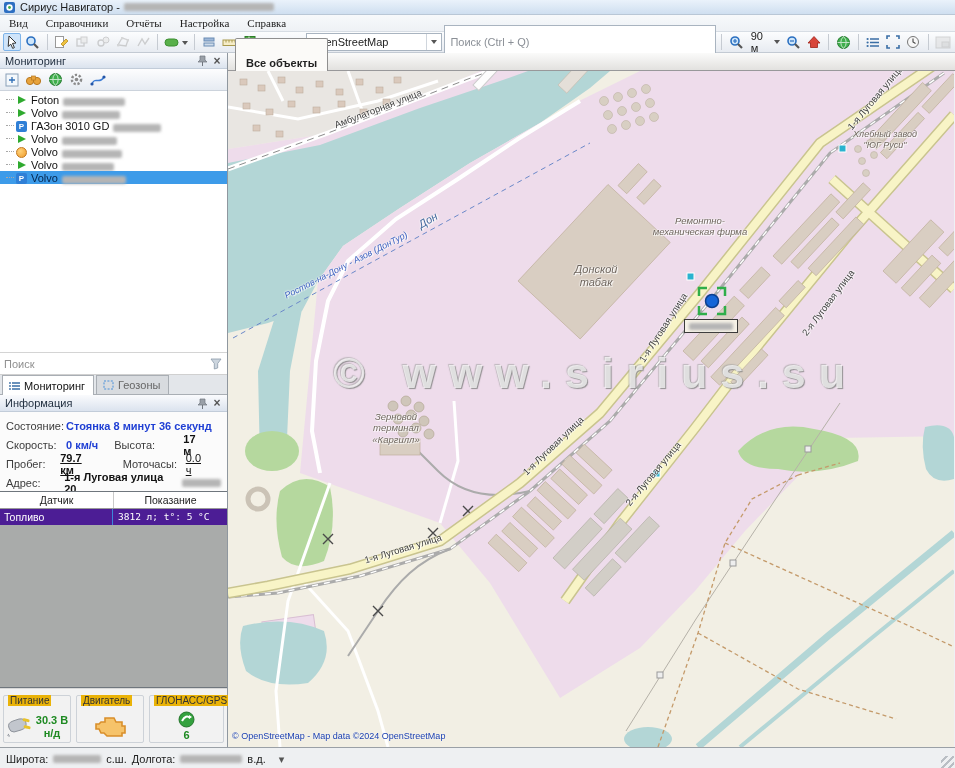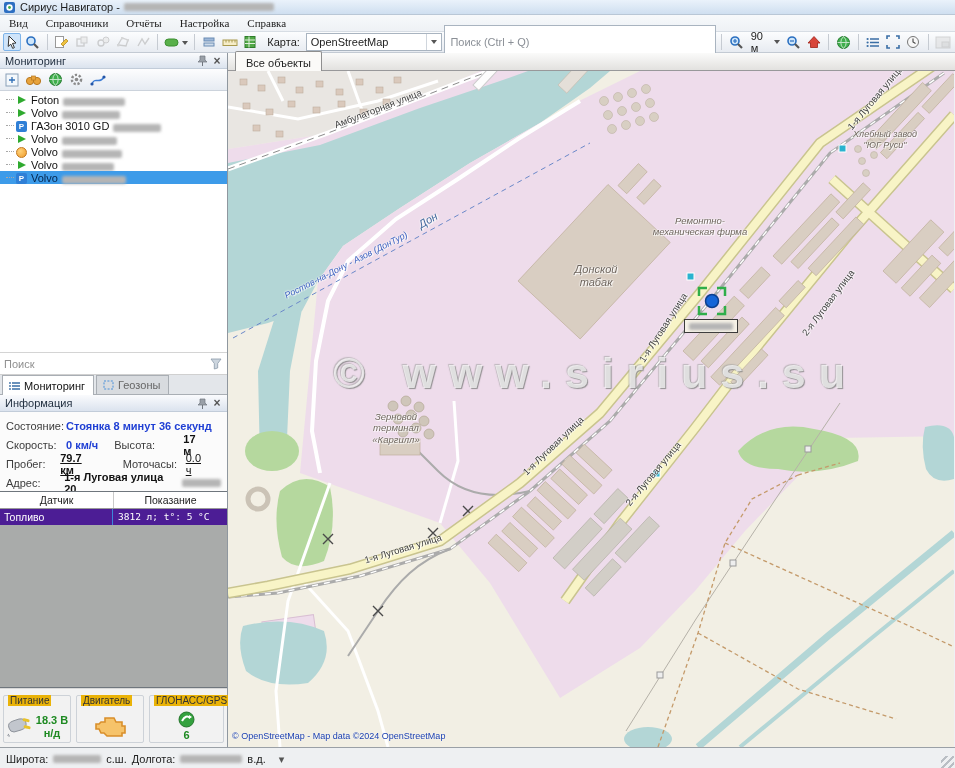--- a/index.html
+++ b/index.html
@@ -77,21 +77,21 @@
   
   .gauges { height:59px; background:#f2f2f2; display:flex; gap:5px; padding:6px 3px 4px 3px; border-top:1px solid #d8d8d8; }
   .gbox { position:relative; border:1px solid #cdd2d8; border-radius:2px; flex:1; padding-top:10px; }
   .gtitle { position:absolute; top:-1px; left:4px; font-size:10px; color:#333; background:#eab308; padding:0 2px; }
   .gbody { display:flex; align-items:center; justify-content:center; gap:5px; height:40px; }
   .gval { color:#1e8a22; font-weight:bold; }
   .gcol { display:flex; flex-direction:column; align-items:center; gap:1px; }
   
   .mappane { flex:1; display:flex; flex-direction:column; position:relative; }
   .maptabs { height:18px; background:linear-gradient(#fbfbfa,#e2e1df); border-bottom:1px solid #98989a; display:flex; align-items:flex-end; padding-left:7px; }
-  .maptab { background:#fbfaf8; border:1px solid #8f8f8f; border-bottom:none; padding:5px 10px 2px 10px; font-weight:normal; color:#222; border-radius:2px 2px 0 0; margin-bottom:-1px; }
+  .maptab { background:#fbfaf8; border:1px solid #8f8f8f; border-bottom:none; padding:18px 10px 2px 10px; font-weight:bold; color:#222; border-radius:2px 2px 0 0; margin-bottom:-1px; }
   .mapcanvas { position:relative; width:726px; height:676px; overflow:hidden; background:#f2efe4; cursor:default; }
   .mlabel { position:absolute; text-align:center; color:#4d4d4d;
     text-shadow:0 0 2px #fff,0 0 2px #fff,1px 1px 1px #fff; pointer-events:none; }
   .mlabel.it { font-style:italic; color:#6f665e; }
   .mlabel.street { white-space:nowrap; font-size:9.5px; color:#3f3f3f; }
   .mlabel.water { font-style:italic; color:#40689c; }
   .watermark { position:absolute; left:45px; top:278px; width:645px; text-align:center;
     font-size:43px; font-weight:bold; letter-spacing:.30em; white-space:nowrap;
     color:rgba(255,255,255,.72);
     text-shadow:1px 1px 1px rgba(130,130,130,.85), -1px -1px 1px rgba(160,160,160,.6); pointer-events:none; }
@@ -407,21 +407,21 @@
       <div class="gbox" style="flex:0 0 68px">
         <span class="gtitle">Питание</span>
         <div class="gbody">
           <svg width="25" height="22">
             <path d="M3,19 Q0,21 4,21" fill="none" stroke="#8e939b"></path>
             <path d="M3,13 Q1,8 7,6 L13,4 Q19,3 20,8 Q21,13 15,15 L8,17 Q4,17 3,13 Z" fill="#c2c6cd" stroke="#8e939b"></path>
             <rect x="17" y="3" width="7" height="3" rx="1.5" fill="#e8c22a" transform="rotate(12 17 3)"></rect>
             <rect x="18" y="10" width="7" height="3" rx="1.5" fill="#e8c22a" transform="rotate(12 18 10)"></rect>
           </svg>
           <div class="gcol">
-            <span class="gval">18.3 В</span>
+            <span class="gval">30.3 В</span>
             <span class="gval">н/д</span>
           </div>
         </div>
       </div>
       <div class="gbox" style="flex:0 0 68px">
         <span class="gtitle">Двигатель</span>
         <div class="gbody">
           <svg width="34" height="26">
             <path d="M8,9 h4 V5 h9 l2,4 h6 v4 h3 v7 h-3 v3 H14 l-3,-3 H8 l-2,-4 H3 v-5 h3 z" fill="#f6c36a" stroke="#d98f2b" stroke-width="1.6"></path>
           </svg>

